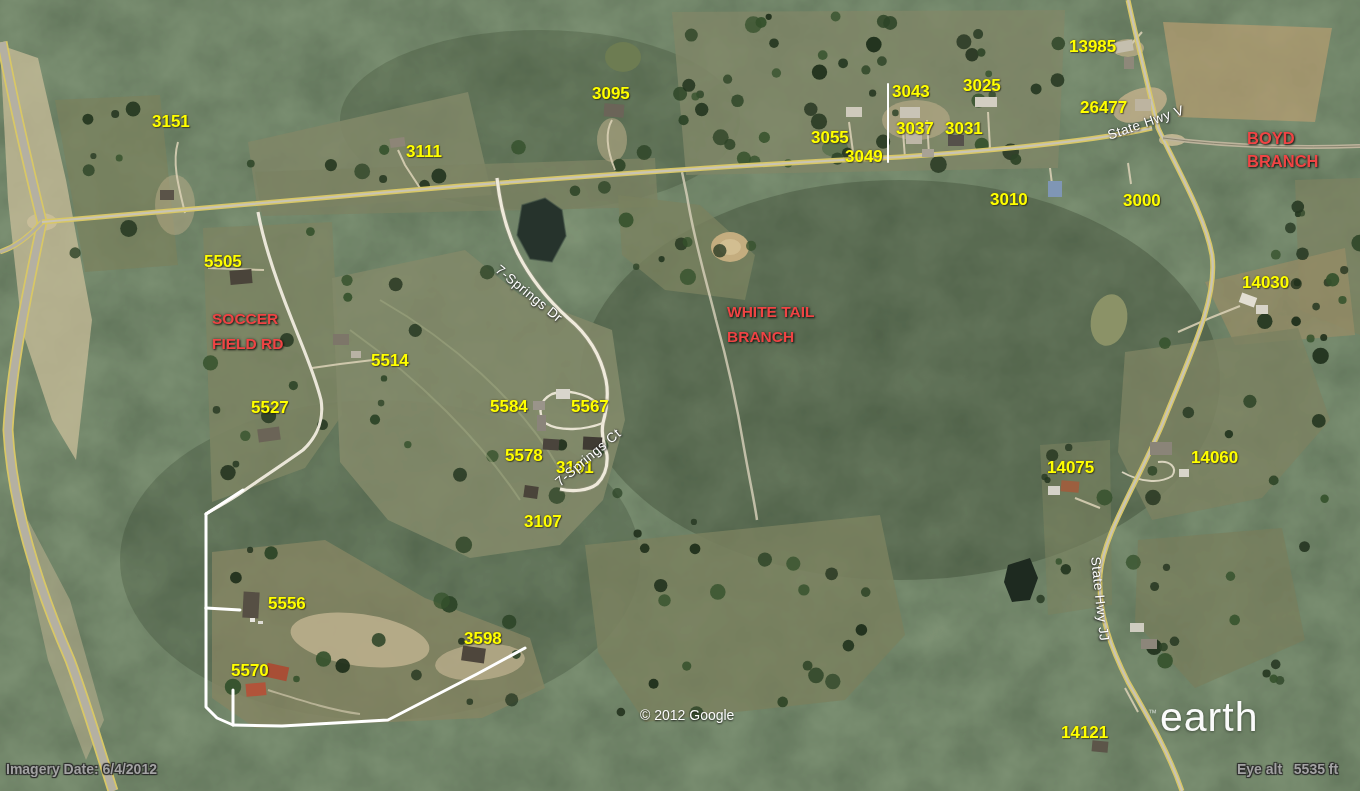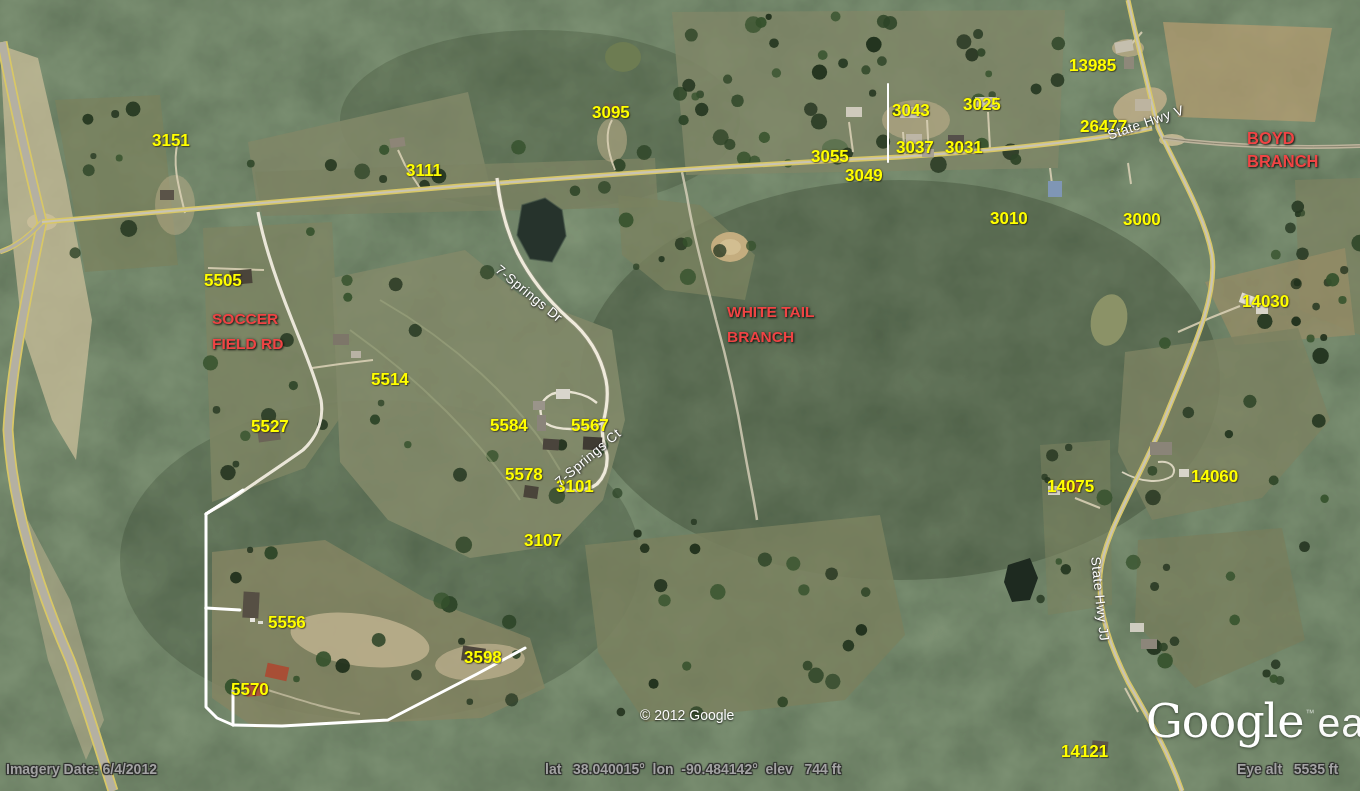--- a/index.html
+++ b/index.html
@@ -1,21 +1,21 @@
 <!DOCTYPE html>
 <html><head>
 <meta charset="utf-8">
 <style>
   html,body{margin:0;padding:0;background:#222;}
   #stage{position:relative;width:1360px;height:791px;overflow:hidden;
          font-family:"Liberation Sans",sans-serif;cursor:move;}
   #scenery{position:absolute;left:0;top:0;}
   .lbl{position:absolute;white-space:nowrap;pointer-events:none;}
   .addr{font-weight:bold;font-size:17px;color:#ffff00;
-        text-shadow:0 0 2px rgba(70,60,0,.85),1px 1px 1px rgba(0,0,0,.45);margin-top:19px;}
+        text-shadow:0 0 2px rgba(70,60,0,.85),1px 1px 1px rgba(0,0,0,.45);}
   .place{font-weight:bold;font-size:15.5px;color:#ef4444;line-height:25px;
          text-shadow:1px 1px 2px rgba(0,0,0,.75),0 0 3px rgba(0,0,0,.5);}
   .place-lg{font-size:16.5px;line-height:23px;}
   .road{font-size:13.5px;color:#ffffff;letter-spacing:.5px;
         text-shadow:1px 1px 2px rgba(40,40,40,.9),0 0 2px rgba(0,0,0,.6);}
   .status{position:absolute;font-size:14px;color:#a3a3a3;white-space:pre;
           text-shadow:-1px -1px 1px #2a2a2a,1px -1px 1px #2a2a2a,-1px 1px 1px #2a2a2a,1px 1px 1px #2a2a2a;font-weight:bold;}
   .copyright{position:absolute;font-size:14px;color:#fbfbfb;
           text-shadow:0 1px 2px rgba(0,0,0,.8);}
   #logo{position:absolute;left:1146px;top:694px;display:flex;align-items:baseline;
@@ -435,21 +435,19 @@
   </div>
 
   <div class="lbl road" style="left:1108px;top:128px;transform:rotate(-19deg);transform-origin:0 50%">State Hwy V</div>
   <div class="lbl road" style="left:502px;top:262px;transform:rotate(39deg);transform-origin:0 0">7-Springs Dr</div>
   <div class="lbl road" style="left:557px;top:476px;transform:rotate(-40deg);transform-origin:0 50%">7-Springs Ct</div>
   <div class="lbl road" style="left:1103px;top:556px;transform:rotate(84deg);transform-origin:0 0">State Hwy JJ</div>
 
   <div class="copyright" style="left:640px;top:707px">© 2012 Google</div>
 
   <div id="logo">
-    <span class="g">Google</span>
     <span class="tm">™</span>
     <span class="e">earth</span>
   </div>
 
   <div class="status" style="left:6px;top:761px">Imagery Date: 6/4/2012</div>
-  <div class="status" style="left:545px;top:761px">lat   38.040015°  lon  -90.484142°  elev   744 ft</div>
   <div class="status" style="left:1237px;top:761px">Eye alt   5535 ft</div>
 </div>
 
 </body></html>

